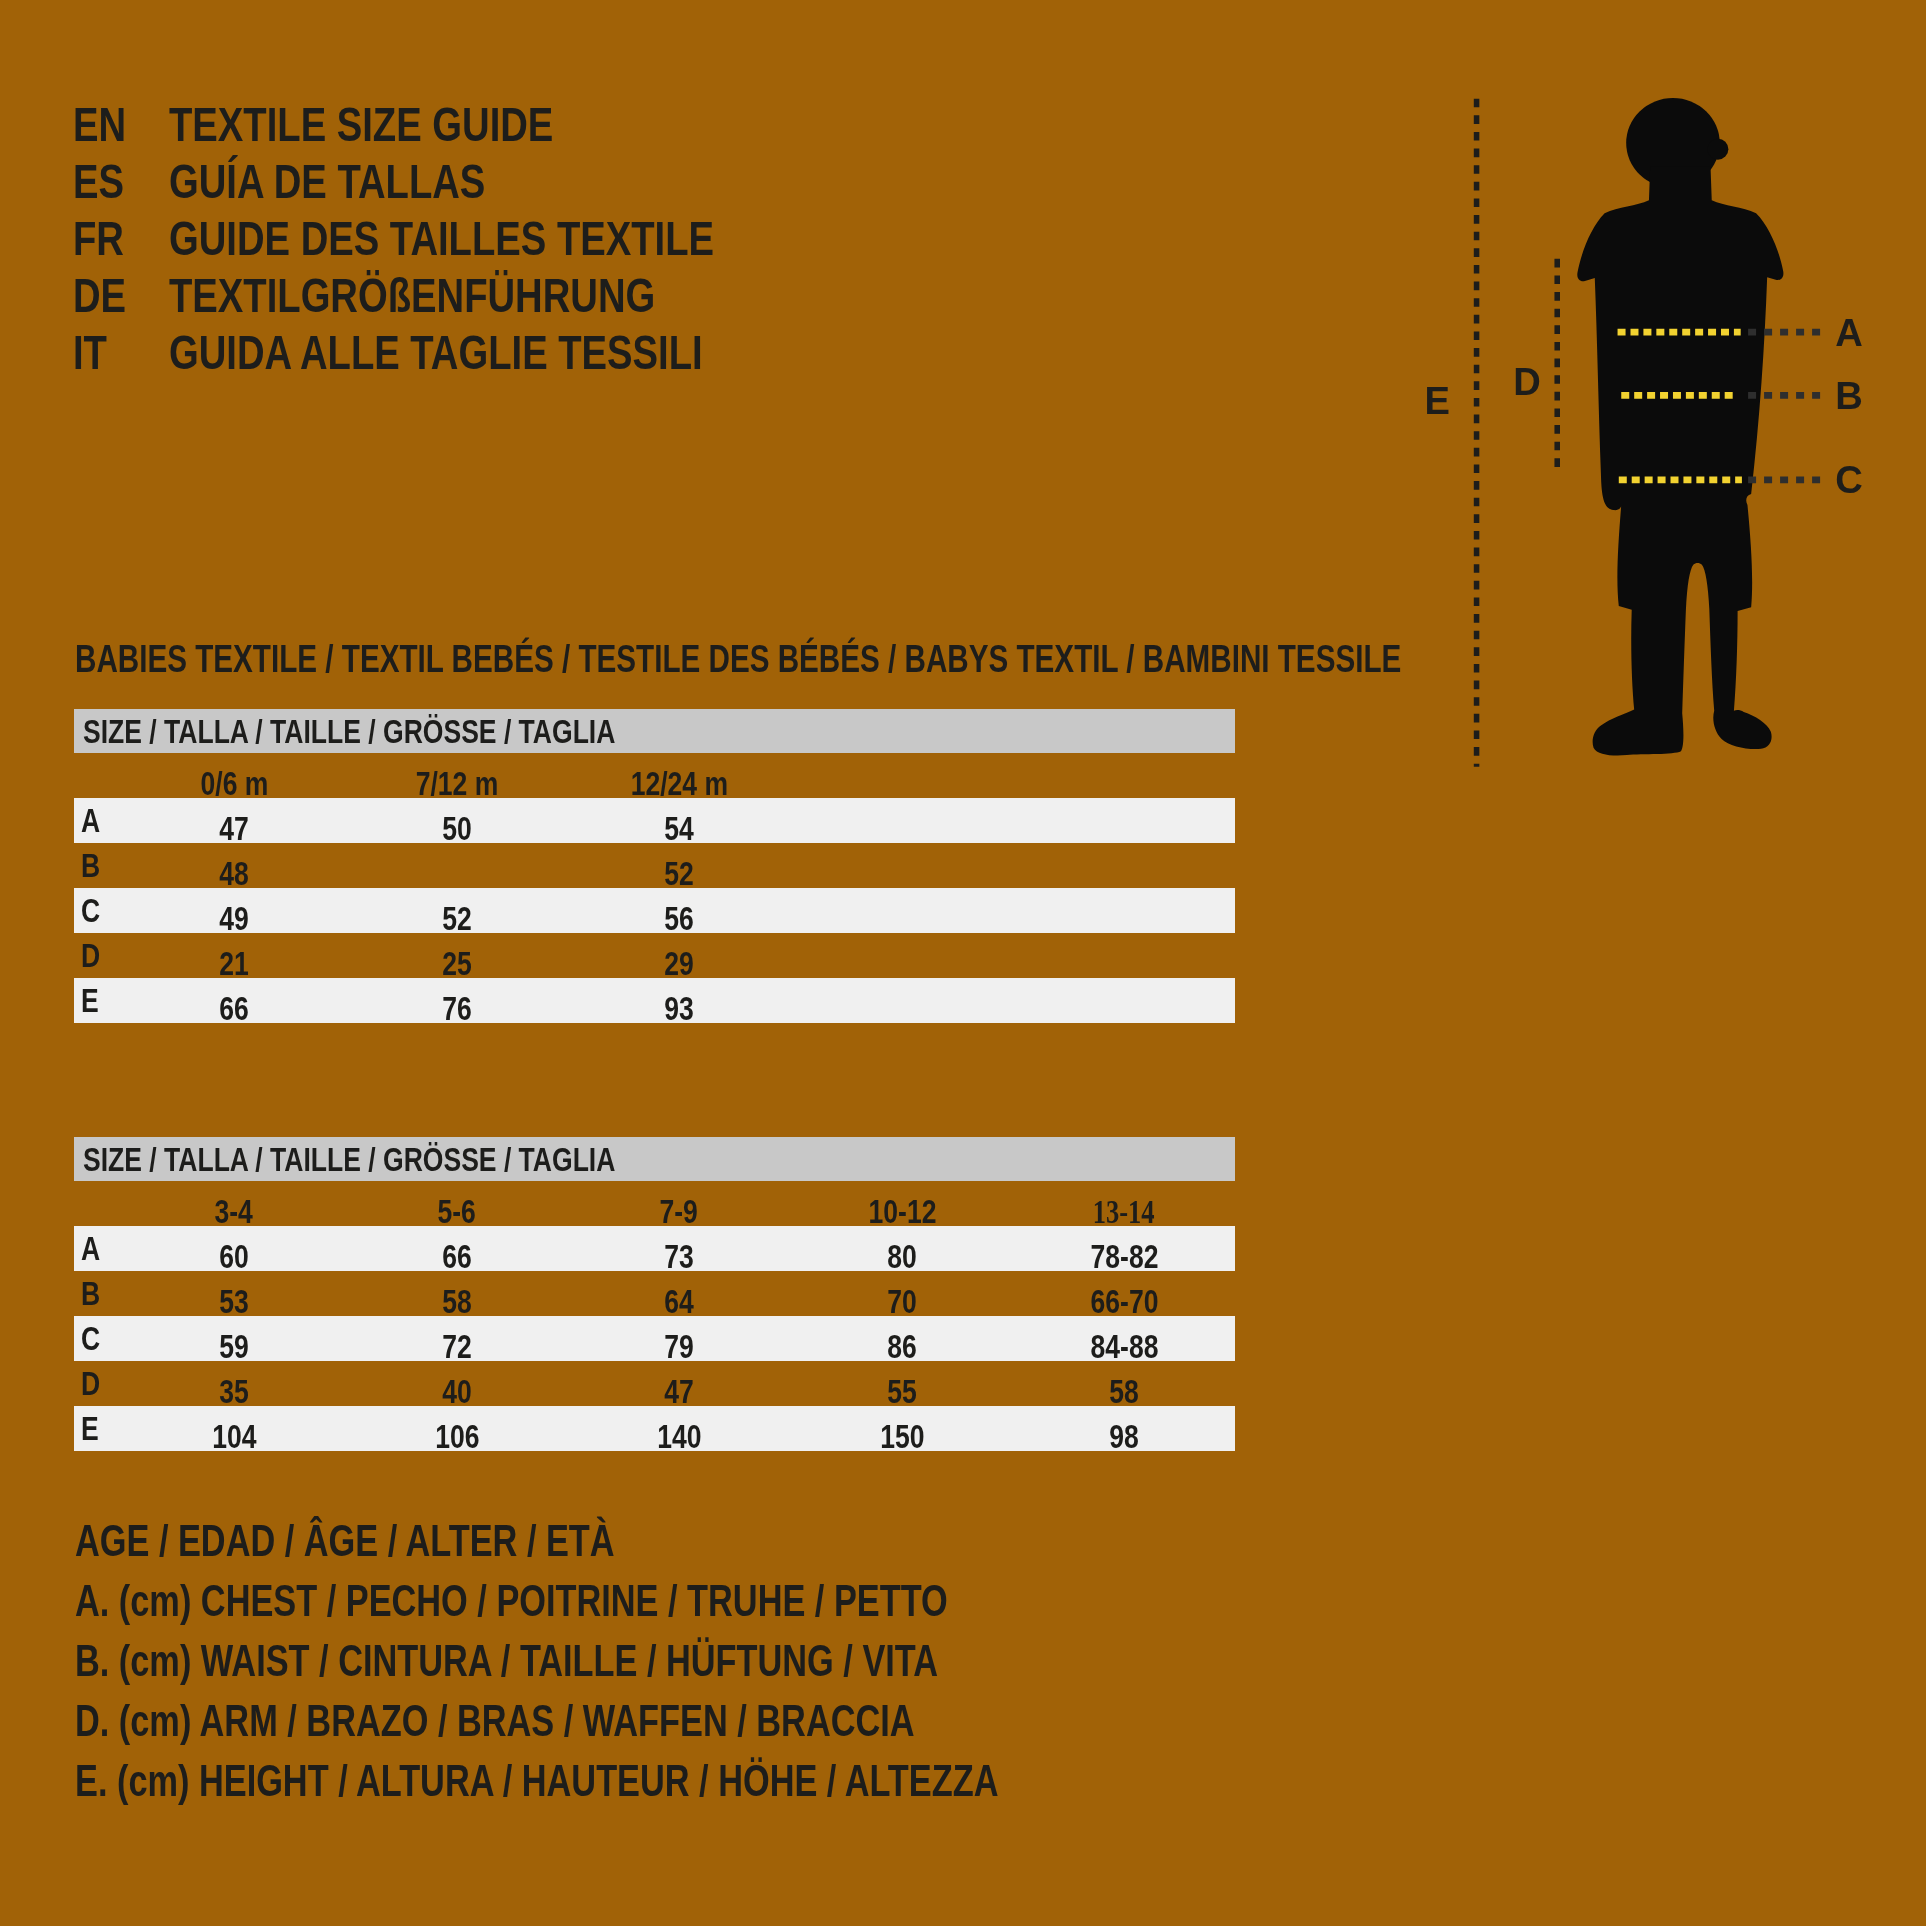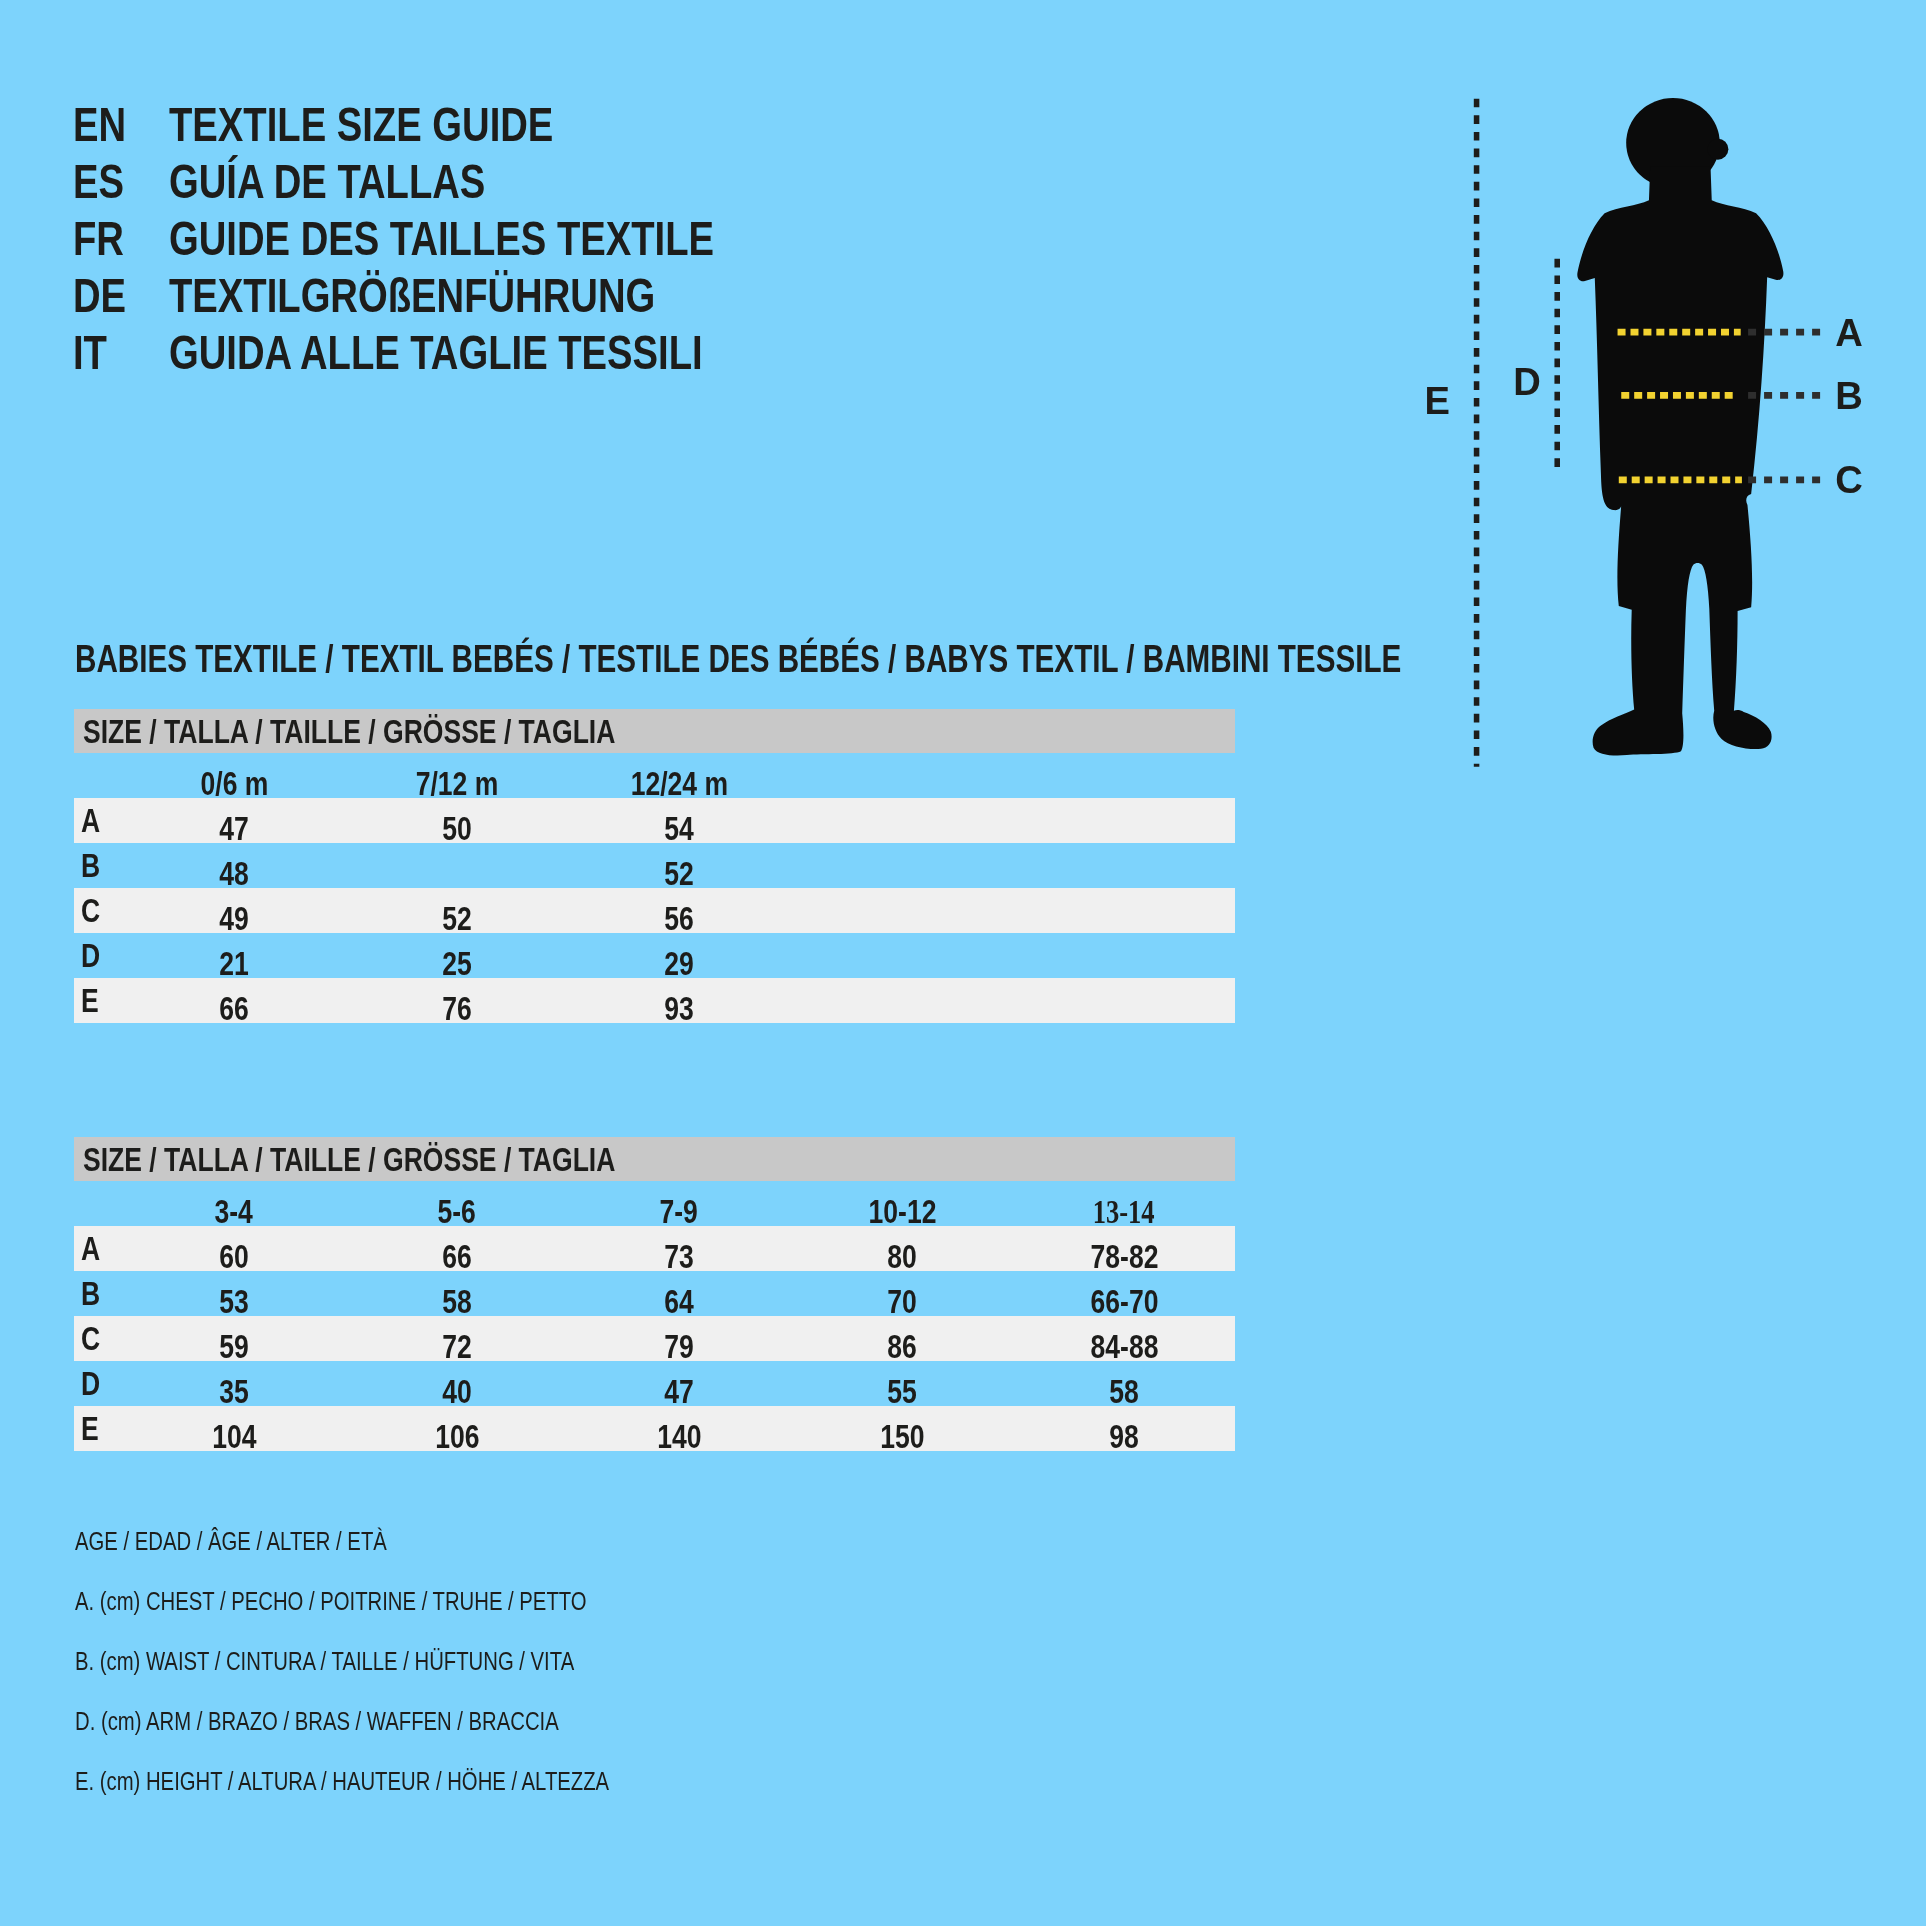--- a/index.html
+++ b/index.html
@@ -5,21 +5,21 @@
   :root{
     --yellow:#F2D230;
     --bar-gray:#C8C8C8;
     --row-shade:#F0F0F0;
     --text:#1D1D1B;
     --silhouette:#0B0B0B;
   }
   *{margin:0;padding:0;box-sizing:border-box;}
   html,body{background:#ffffff;}
   body{font-family:"Liberation Sans","DejaVu Sans",sans-serif;color:var(--text);}
-  #canvas{position:relative;width:1926px;height:1926px;background:#7dd3fc;overflow:hidden;padding-left:48px;}
+  #canvas{position:relative;width:1926px;height:1926px;background:#a16207;overflow:hidden;padding-left:48px;}
 
   
   .cl{display:inline-block;transform:scaleX(0.78);transform-origin:0 50%;white-space:nowrap;}
   .cx{display:inline-block;transform:scaleX(0.78);transform-origin:50% 50%;white-space:nowrap;}
 
   
   #langs{position:absolute;left:73px;top:95px;}
   .lang-row{display:flex;align-items:center;height:57px;font-size:49px;font-weight:700;}
   .lang-code{width:96px;flex:0 0 96px;}
   .lang-label{white-space:nowrap;}
@@ -35,21 +35,21 @@
   #children-table{top:1137px;}
   .tbar{position:relative;width:1161px;height:44px;line-height:44px;background:var(--bar-gray);
         font-size:34px;font-weight:700;padding-left:8.6px;white-space:nowrap;}
   .trow{position:relative;width:1161px;height:45px;line-height:45px;font-size:34px;font-weight:700;}
   .trow.shade{background:var(--row-shade);}
   .tlabel{position:absolute;left:7.4px;top:0;height:45px;line-height:45px;}
   .tcell{position:absolute;top:8px;height:41px;line-height:45px;width:222px;text-align:center;}
 
   
   #legend{position:absolute;left:75px;top:1511px;}
-  .legend-line{height:60px;line-height:60px;font-size:26px;font-weight:400;white-space:nowrap;}
+  .legend-line{height:60px;line-height:60px;font-size:44px;font-weight:700;white-space:nowrap;}
 
   
   #figure-wrap{position:absolute;left:1415px;top:74px;width:511px;height:739px;}
   #figure-wrap svg{display:block;width:511px;height:739px;}
   .fig-label{font-family:"Liberation Sans","DejaVu Sans",sans-serif;font-size:62px;font-weight:700;fill:var(--text);}
 </style>
 </head>
 <body>
 
 <div id="canvas">

